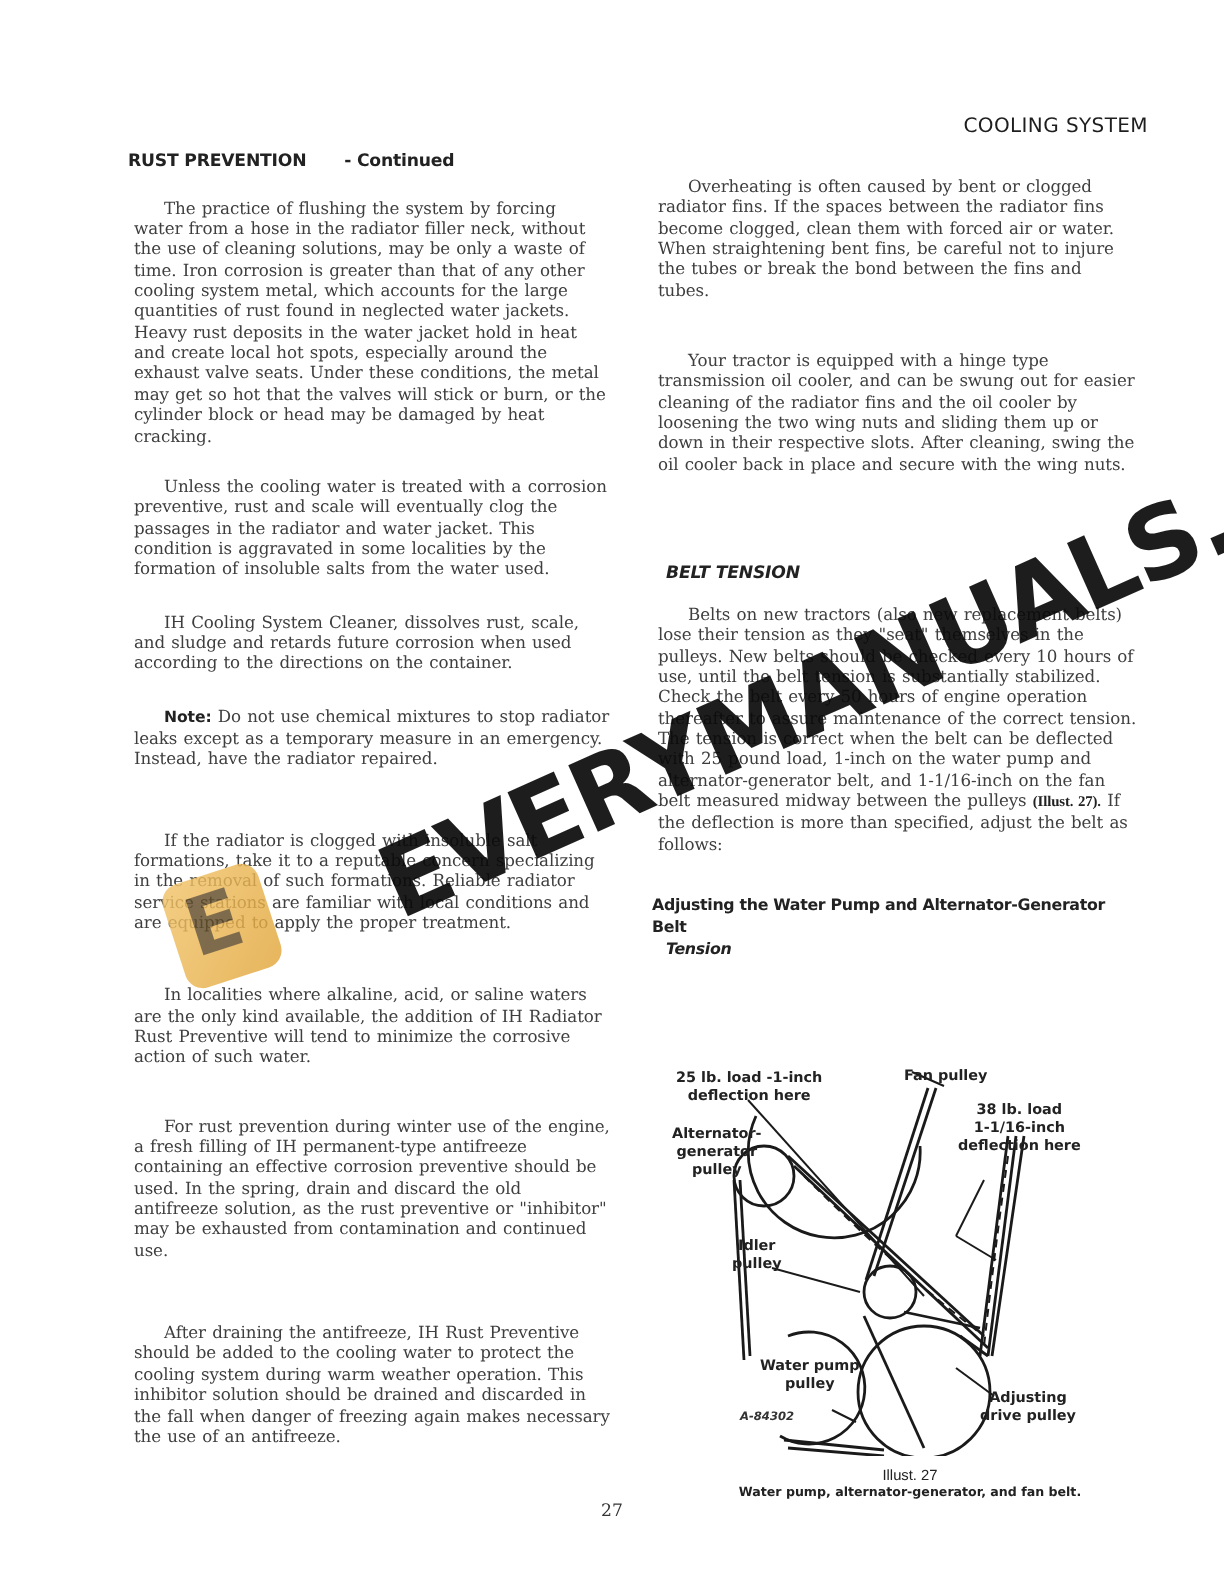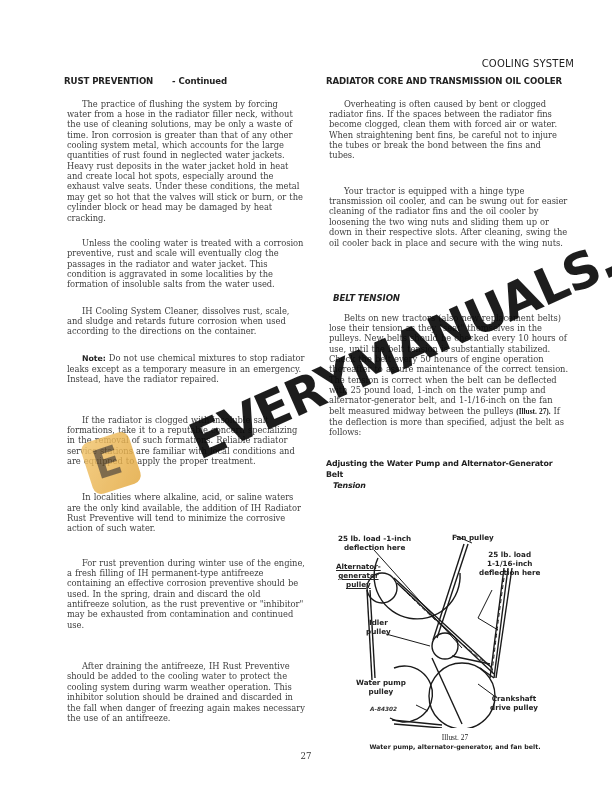--- a/index.html
+++ b/index.html
@@ -12,21 +12,21 @@
     .section-heading .cont { font-weight:bold;padding-left:16px; }
     .sub-indent { padding-left:7px; display:block;font-style:italic; }
     p.body { font-size:8.35px; line-height:10.35px; margin:3px; text-indent:15px; color:#3e3e3e; letter-spacing:-0.05px; word-spacing:0.5px; }
     .note-label { font-family:"DejaVu Sans", sans-serif; font-weight:bold; font-size:7.8px; color:#222; }
     .ref-bold { font-family:Liberation Serif, serif; font-weight:bold; font-size:7.4px; color:#222; }
     .sub-heading { font-family:"DejaVu Sans", sans-serif; font-weight:bold; font-size:7.9px; color:#222; margin:0; line-height:11px; letter-spacing:-0.15px; }
     .figure { position:absolute; left:332px; top:528px; width:246px; height:222px; }
     .figure svg { position:absolute; left:0; top:0; }
     .lbl { position:absolute; font-family:"DejaVu Sans", sans-serif; font-weight:bold; font-size:7.2px; color:#222; line-height:9px; text-align:center; white-space:nowrap; }
     .fig-code { position:absolute; font-family:"DejaVu Sans", sans-serif; font-weight:bold; font-style:italic; font-size:5.8px; color:#333; }
-    .caption-title { position:absolute; left:0; width:246px; top:205px; text-align:center; font-family:Liberation Serif, serif; font-size:7.4px; color:#222; }
+    .caption-title { position:absolute; left:0; width:246px; top:205px; text-align:center; font-family:Liberation Sans, sans-serif; font-size:7.4px; color:#222; }
     .caption-text { position:absolute; left:0; width:246px; top:215px; text-align:center; font-family:"DejaVu Sans", sans-serif; font-weight:bold; font-size:6.3px; color:#222; }
     .page-number { position:absolute; left:306px; top:751px; transform:translateX(-50%); font-size:8.6px; color:#333; }
     .watermark { position:absolute; left:86px; top:228px; width:440px; height:300px; pointer-events:none; }
     .wm-text { position:absolute; left:95px; top:190px; transform:rotate(-24deg); transform-origin:left top; font-family:"DejaVu Sans", sans-serif; font-weight:bold; font-size:50px; color:rgba(10,10,10,0.92); letter-spacing:-1px; white-space:nowrap; }
     .wm-logo { position:absolute; left:0; top:208px; width:50px; height:54px; transform:rotate(-18deg); border-radius:9px; background:linear-gradient(135deg, #f2c46b, #e2a63a); opacity:0.82; }
     .wm-logo span { position:absolute; left:8px; top:2px; font-family:"DejaVu Sans", sans-serif; font-weight:bold; font-size:40px; color:rgba(40,30,20,0.7); }
   </style>
 </head>
 <body>
 
@@ -46,21 +46,20 @@
   <p class="body">If the radiator is clogged with insoluble salt formations, take it to a reputable concern specializing in the removal of such formations. Reliable radiator service stations are familiar with local conditions and are equipped to apply the proper treatment.</p>
   <div style="height:20px"></div>
   <p class="body">In localities where alkaline, acid, or saline waters are the only kind available, the addition of IH Radiator Rust Preventive will tend to minimize the corrosive action of such water.</p>
   <div style="height:18px"></div>
   <p class="body">For rust prevention during winter use of the engine, a fresh filling of IH permanent-type antifreeze containing an effective corrosion preventive should be used. In the spring, drain and discard the old antifreeze solution, as the rust preventive or "inhibitor" may be exhausted from contamination and continued use.</p>
   <div style="height:25px"></div>
   <p class="body">After draining the antifreeze, IH Rust Preventive should be added to the cooling water to protect the cooling system during warm weather operation. This inhibitor solution should be drained and discarded in the fall when danger of freezing again makes necessary the use of an antifreeze.</p>
 </div>
 
 <div class="col col-right">
-  <h2 class="section-heading">RADIATOR CORE AND TRANSMISSION OIL COOLER</h2>
   <div style="height:9px"></div>
   <p class="body">Overheating is often caused by bent or clogged radiator fins. If the spaces between the radiator fins become clogged, clean them with forced air or water. When straightening bent fins, be careful not to injure the tubes or break the bond between the fins and tubes.</p>
   <div style="height:19px"></div>
   <p class="body">Your tractor is equipped with a hinge type transmission oil cooler, and can be swung out for easier cleaning of the radiator fins and the oil cooler by loosening the two wing nuts and sliding them up or down in their respective slots. After cleaning, swing the oil cooler back in place and secure with the wing nuts.</p>
   <div style="height:42px"></div>
   <h2 class="section-heading">
     <span class="sub-indent">BELT TENSION</span>
   </h2>
   <div style="height:6px"></div>
   <p class="body"><span>Belts on new tractors (also new replacement belts) lose their tension as they "seat" themselves in the pulleys. New belts should be checked every 10 hours of use, until the belt tension is substantially stabilized. Check the belt every 50 hours of engine operation thereafter to assure maintenance of the correct tension. The tension is correct when the belt can be deflected with 25 pound load, 1-inch on the water pump and alternator-generator belt, and 1-1/16-inch on the fan belt measured midway between the pulleys </span><span class="ref-bold">(Illust. 27).</span><span> If the deflection is more than specified, adjust the belt as follows:</span></p>
@@ -107,25 +106,25 @@
       <line x1="54" y1="106" x2="98" y2="118" stroke-width="1"></line>
       <line x1="84" y1="177" x2="96" y2="183" stroke-width="1"></line>
       <line x1="165" y1="170" x2="146" y2="156" stroke-width="1"></line>
       <line x1="160" y1="62" x2="146" y2="90" stroke-width="1"></line>
       <line x1="146" y1="90" x2="166" y2="102" stroke-width="1"></line>
       <line x1="140" y1="15" x2="124" y2="8" stroke-width="1"></line>
     </g>
   </svg>
   <div class="lbl" style="left:6px; top:6px;"><span>25 lb. load -1-inch</span><br><span>deflection here</span></div>
   <div class="lbl" style="left:120px; top:5px;">Fan pulley</div>
-  <div class="lbl" style="left:147px; top:22px;"><span>25 lb. load</span><br><span>1-1/16-inch</span><br><span>deflection here</span></div>
-  <div class="lbl" style="left:4px; top:34px;text-decoration:underline;"><span>Alternator-</span><br><span>generator</span><br><span>pulley</span></div>
+  <div class="lbl" style="left:147px; top:22px;"><span>38 lb. load</span><br><span>1-1/16-inch</span><br><span>deflection here</span></div>
+  <div class="lbl" style="left:4px; top:34px;"><span>Alternator-</span><br><span>generator</span><br><span>pulley</span></div>
   <div class="lbl" style="left:34px; top:90px;"><span>Idler</span><br><span>pulley</span></div>
-  <div class="lbl" style="left:24px; top:150px;"><span>Water pump</span><br><span>pulley</span></div>
-  <div class="lbl" style="left:158px; top:166px;"><span>Crankshaft</span><br><span>drive pulley</span></div>
+  <div class="lbl" style="left:48px; top:150px;"><span>Water pump</span><br><span>pulley</span></div>
+  <div class="lbl" style="left:158px; top:166px;"><span>Adjusting</span><br><span>drive pulley</span></div>
   <div class="fig-code" style="left:38px; top:178px;">A-84302</div>
   <div class="caption-title">Illust. 27</div>
   <div class="caption-text">Water pump, alternator-generator, and fan belt.</div>
 </div>
 
 <div class="page-number">27</div>
 
 <div class="watermark">
   <div class="wm-logo">
       <span>E</span>

